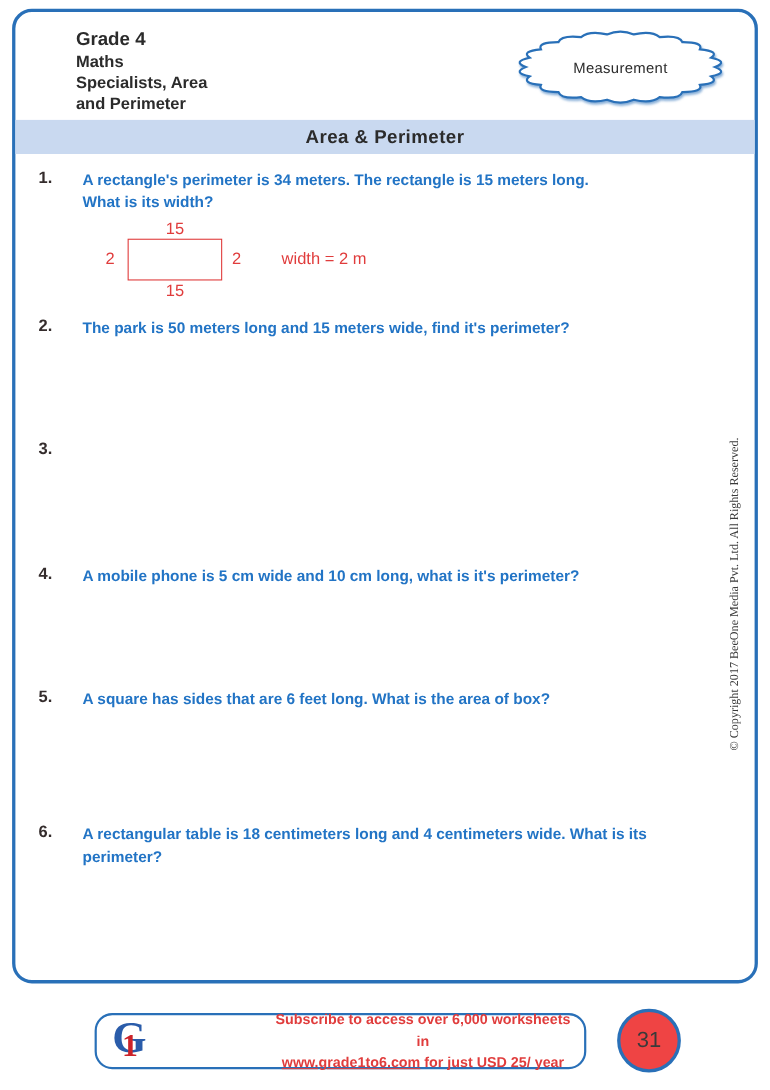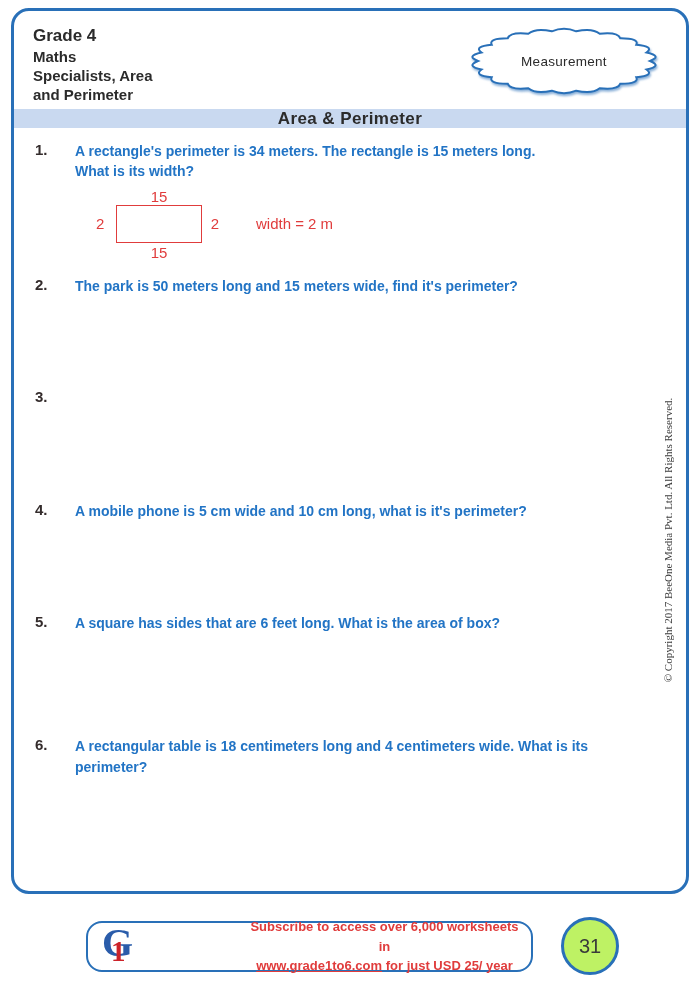--- a/index.html
+++ b/index.html
@@ -7,34 +7,34 @@
   body { font-family:"Liberation Sans", sans-serif; }
   .page {
     position:relative; width:700px; height:991px; background:#fff; overflow:hidden;
   }
   .main-box {
     position:absolute; left:11px; top:8px; width:678px; height:886px;
     background:#fff; border:3px solid #2970b8; border-radius:18px;
   }
   
   .header-row { position:relative; padding:14px 0 0 19px; height:96px; }
-  .header-titles { font-weight:bold; color:#2b2b2b; line-height:1.27; }
+  .header-titles { font-weight:bold; color:#2b2b2b; line-height:1.27;margin-left:36px; }
   .ht-1 { font-size:17px; }
   .ht-2, .ht-3, .ht-4 { font-size:15px; }
   .badge {
     position:absolute; top:10px; right:26px; width:192px; height:80px;
   }
   .badge svg { position:absolute; inset:0; filter:drop-shadow(1.5px 2.5px 1px rgba(41,112,184,.55)); }
   .badge-label {
     position:absolute; inset:0; display:flex; align-items:center; justify-content:center;
     font-size:13.5px; color:#2b2b2b; letter-spacing:.3px;
   }
   
   .section-band {
-    margin-top:2px; height:19px; background:#c9d9f0;
+    margin-top:2px; height:31px; background:#c9d9f0;
     display:flex; align-items:center; justify-content:center;
     font-weight:bold; font-size:17px; color:#2b2b2b; letter-spacing:.4px;
   }
   
   .questions { padding-left:21px; }
   .q { display:flex; align-items:flex-start; }
   .q-num { flex:none; width:40px; font-weight:bold; font-size:15px; color:#342c2c; }
   .q-text {
     font-weight:bold; font-size:14px; line-height:1.45; color:#2274c5;
     white-space:pre-line; max-width:578px;
@@ -87,21 +87,21 @@
     font-family:"Liberation Serif", serif; font-weight:bold; font-size:15px; color:#2a5caa; line-height:1.15;
   }
   .logo-subtitle { font-size:9.5px; color:#555; }
   .subscribe {
     flex:1; text-align:center; color:#e03c3c; font-weight:bold;
     font-size:13px; line-height:1.5;
   }
   .subscribe a, .subscribe .link { color:#e03c3c; text-decoration:underline; cursor:pointer; }
   .page-circle {
     position:absolute; left:561px; top:917px; width:58px; height:58px;
-    border:3px solid #2970b8; border-radius:50%; background:#bef264;
+    border:3px solid #2970b8; border-radius:50%; background:#ef4444;
     display:flex; align-items:center; justify-content:center;
     font-size:20px; color:#3a3a3a;
   }
 </style>
 </head>
 <body>
 
 <div class="page">
   <div class="main-box">
 

